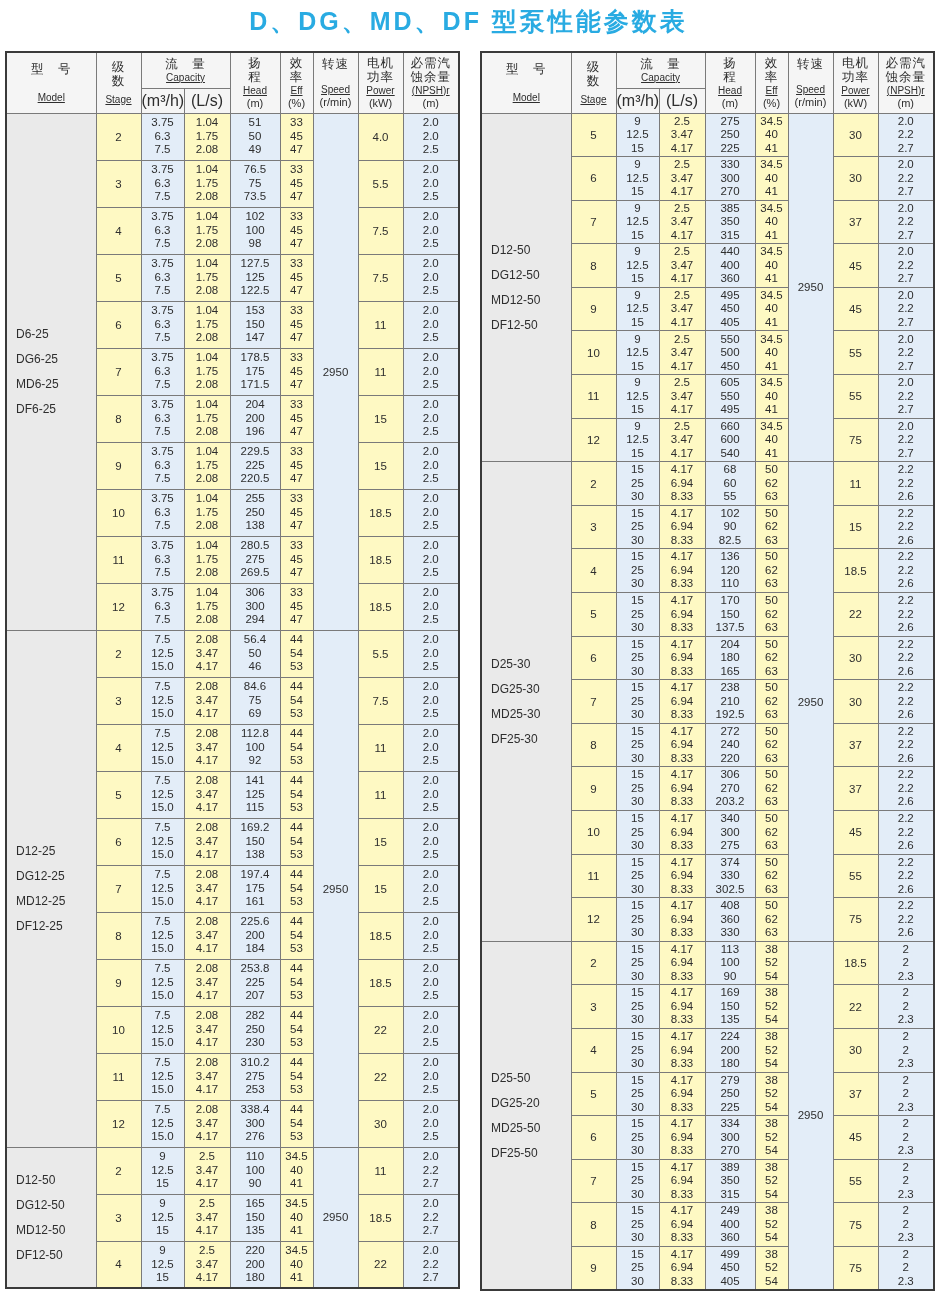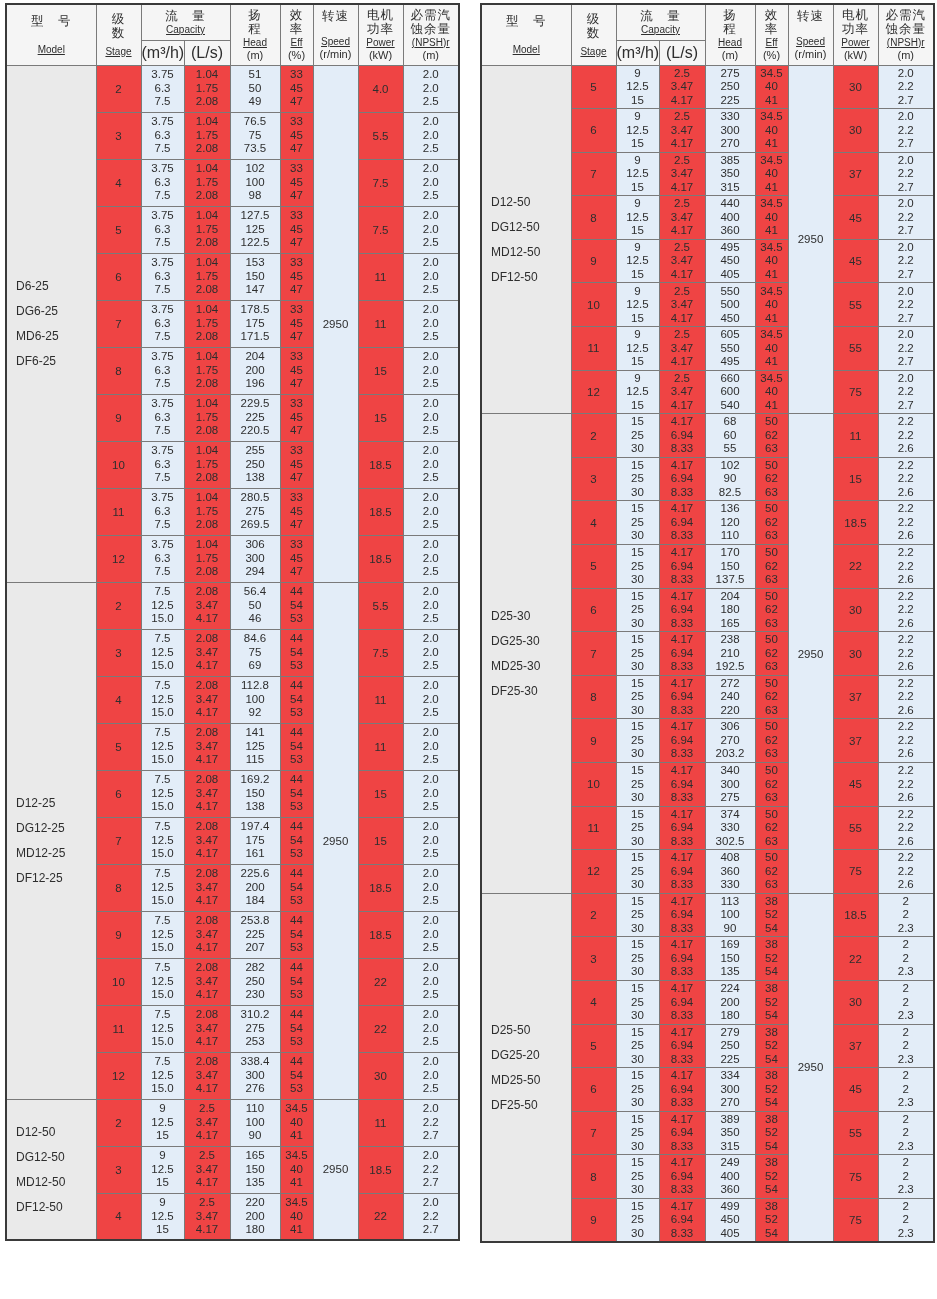--- a/index.html
+++ b/index.html
@@ -12,21 +12,21 @@
   .page{padding:3px 5px 6px 5px;}
   .title{
     color:var(--title-color,#29abe2);
     font-size:25px;font-weight:bold;text-align:center;
     letter-spacing:3px;margin:2px 0 13px 0;
   }
   .tables{display:flex;gap:20px;align-items:flex-start;}
   table.ptable{
     border-collapse:collapse;table-layout:fixed;
     width:453px;border:2px solid #3a3a3a;
-    background:#ef4444;
+    background:#fef9c3;
   }
   .ptable th,.ptable td{
     border:1px solid #7a7a7a;
     padding:0;text-align:center;vertical-align:middle;
   }
   .ptable tbody{border-top:1.5px solid #3a3a3a;}
   .ptable thead th{
     background:var(--header-bg,#f5f5f5);
     font-weight:normal;
   }
@@ -44,20 +44,21 @@
   .models .model{font-size:12px;text-align:left;padding-left:9px;line-height:14px;white-space:nowrap;}
   td .ln{display:block;font-size:11.5px;line-height:13.5px;}
   td.stage-cell,td.power-cell,td.speed-cell{font-size:11.5px;}
   .t0 tbody tr{height:47px;}
   .t1 tbody tr{height:43.6px;}
 </style>
 </head>
 <body>
 
 <div class="page">
+  <h1 class="title">D、DG、MD、DF 型泵性能参数表</h1>
   <div class="tables">
     <table class="ptable t0" id="table-0">
         <colgroup>
           <col style="width: 90px;">
           <col style="width: 45px;">
           <col style="width: 43px;">
           <col style="width: 46px;">
           <col style="width: 50px;">
           <col style="width: 33px;">
           <col style="width: 45px;">

